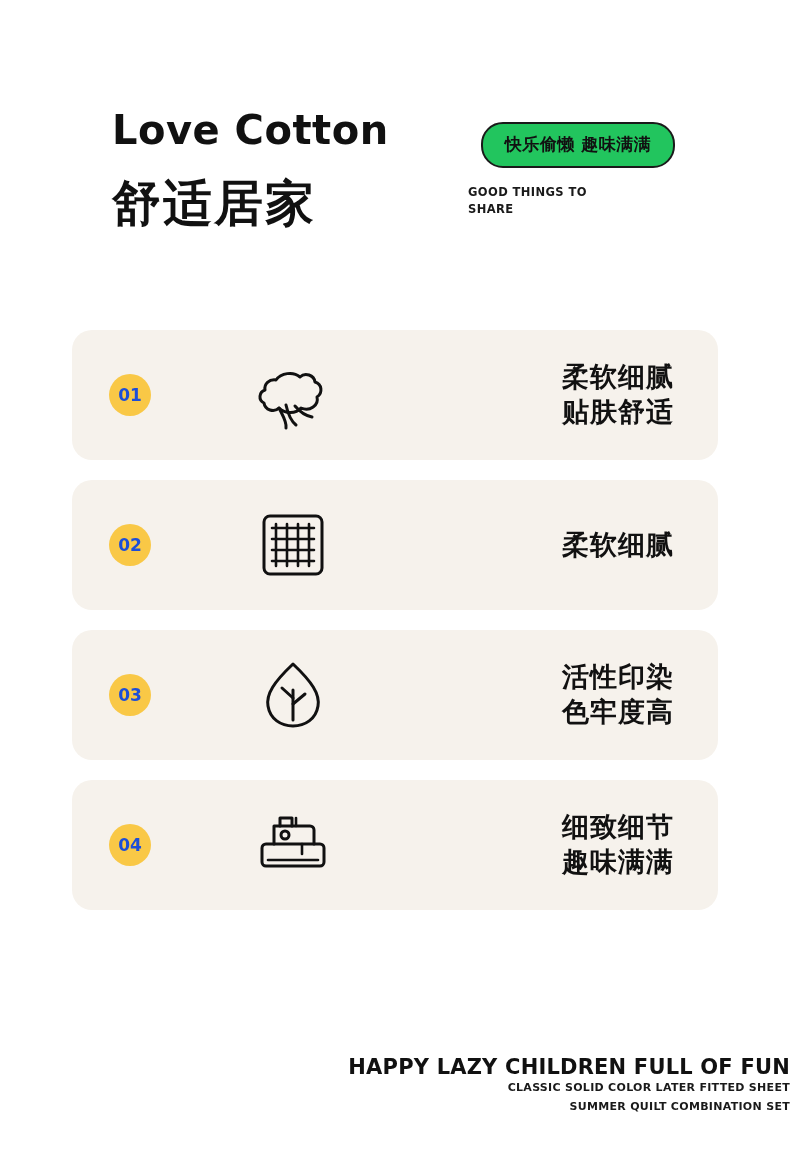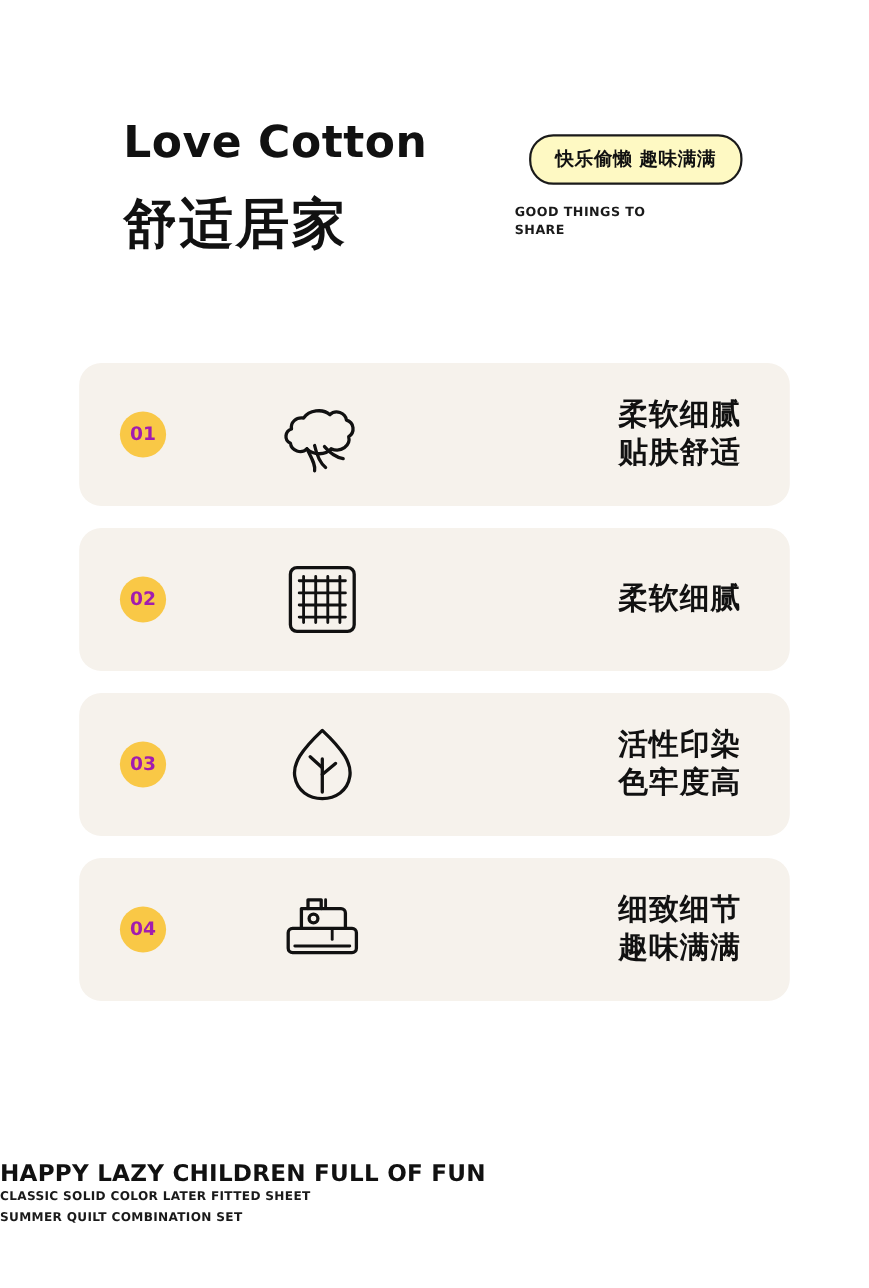--- a/index.html
+++ b/index.html
@@ -52,21 +52,21 @@
   .badge-block {
     position: absolute;
     left: 468px;
     top: 14px;
     width: 220px;
     text-align: center;
   }
   .pill {
     display: inline-block;
     box-sizing: border-box;
-    background: #fef9c3;
+    background: #22c55e;
     border: 2.5px solid #1a1a1a;
     border-radius: 22px;
     padding: 9px 22px 10px 22px;
     font-family: "DejaVu Sans", sans-serif;
     font-size: 17px;
     font-weight: 700;
     color: #111111;
     letter-spacing: 0.5px;
     white-space: nowrap;
   }
@@ -101,21 +101,21 @@
   }
   .num-badge {
     position: absolute;
     left: 37px;
     top: 50%;
     transform: translateY(-50%);
     width: 42px;
     height: 42px;
     border-radius: 50%;
     background: #F9C846;
-    color: #a21caf;
+    color: #1d4ed8;
     font-family: "DejaVu Sans", sans-serif;
     font-size: 17px;
     font-weight: 700;
     display: flex;
     align-items: center;
     justify-content: center;
   }
   .card-icon {
     position: absolute;
     left: 180px;
@@ -141,21 +141,21 @@
     color: #111111;
     white-space: nowrap;
   }
 
   
   .footer {
     position: absolute;
     left: 0;
     top: 1055px;
     width: 790px;
-    text-align: left;
+    text-align: right;
   }
   .footer-main {
     font-family: "DejaVu Sans", sans-serif;
     font-size: 21px;
     font-weight: 700;
     letter-spacing: 0.2px;
     color: #111111;
   }
   .footer-sub {
     font-family: "DejaVu Sans", sans-serif;

